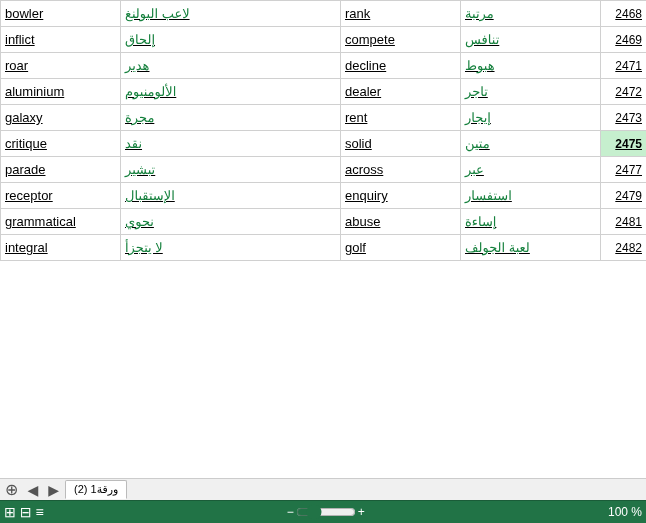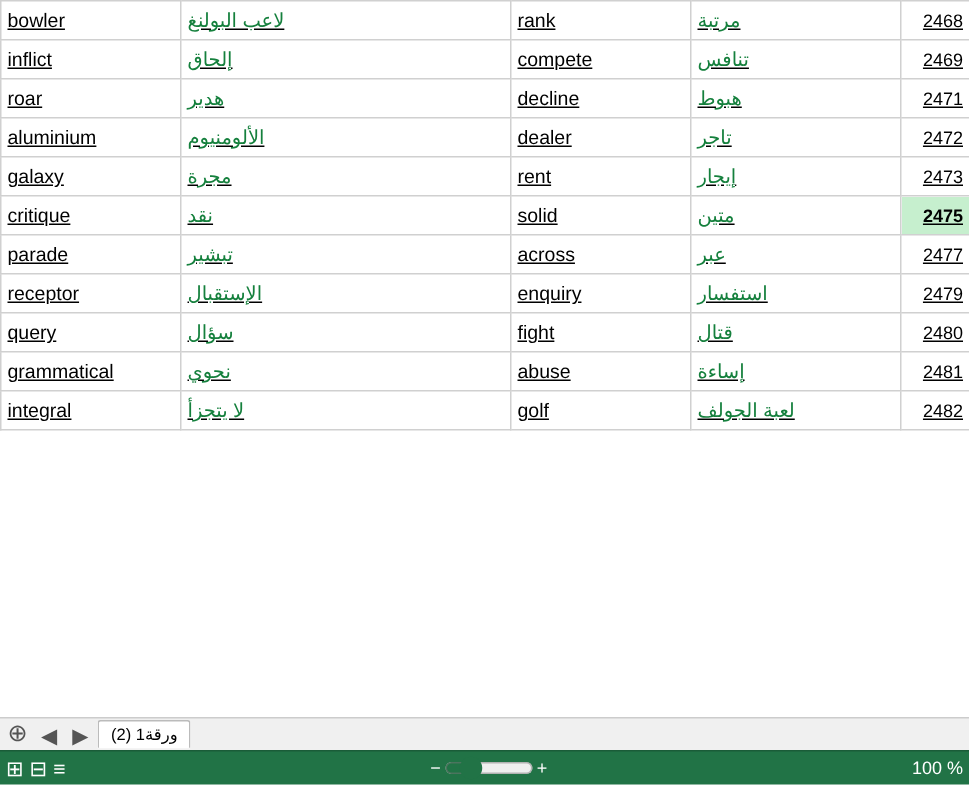--- a/index.html
+++ b/index.html
@@ -158,27 +158,20 @@
           <td class="col-num-cell">2477</td>
         </tr>
         <tr>
           <td class="col-english-cell">receptor</td>
           <td class="col-arabic-cell">الإستقبال</td>
           <td class="col-english-cell">enquiry</td>
           <td class="col-arabic-cell">استفسار</td>
           <td class="col-num-cell">2479</td>
         </tr>
         <tr>
-          <td class="col-english-cell">query</td>
-          <td class="col-arabic-cell">سؤال</td>
-          <td class="col-english-cell">fight</td>
-          <td class="col-arabic-cell">قتال</td>
-          <td class="col-num-cell">2480</td>
-        </tr>
-        <tr>
           <td class="col-english-cell">grammatical</td>
           <td class="col-arabic-cell">نحوي</td>
           <td class="col-english-cell">abuse</td>
           <td class="col-arabic-cell">إساءة</td>
           <td class="col-num-cell">2481</td>
         </tr>
         <tr>
           <td class="col-english-cell">integral</td>
           <td class="col-arabic-cell">لا يتجزأ</td>
           <td class="col-english-cell">golf</td>

